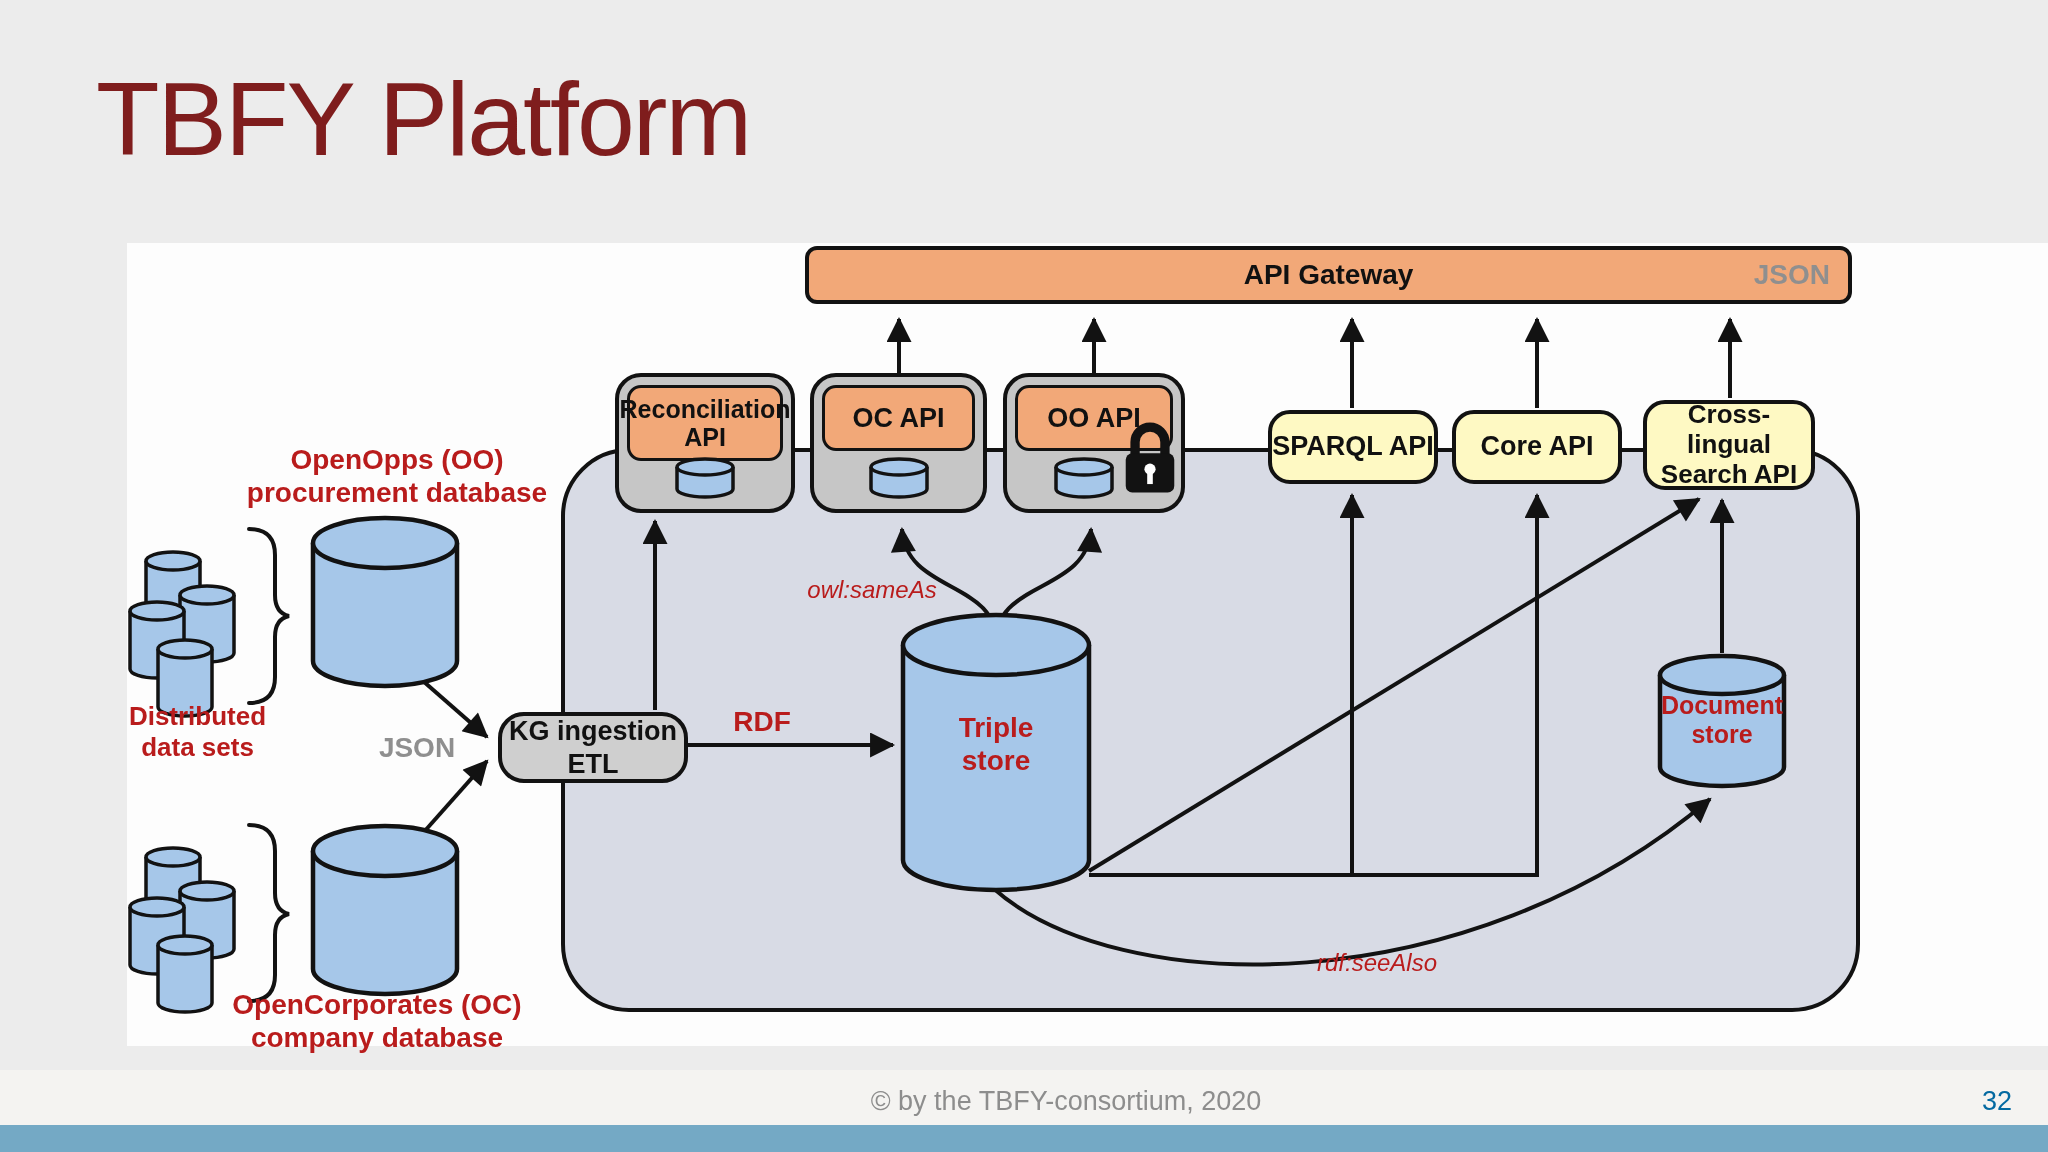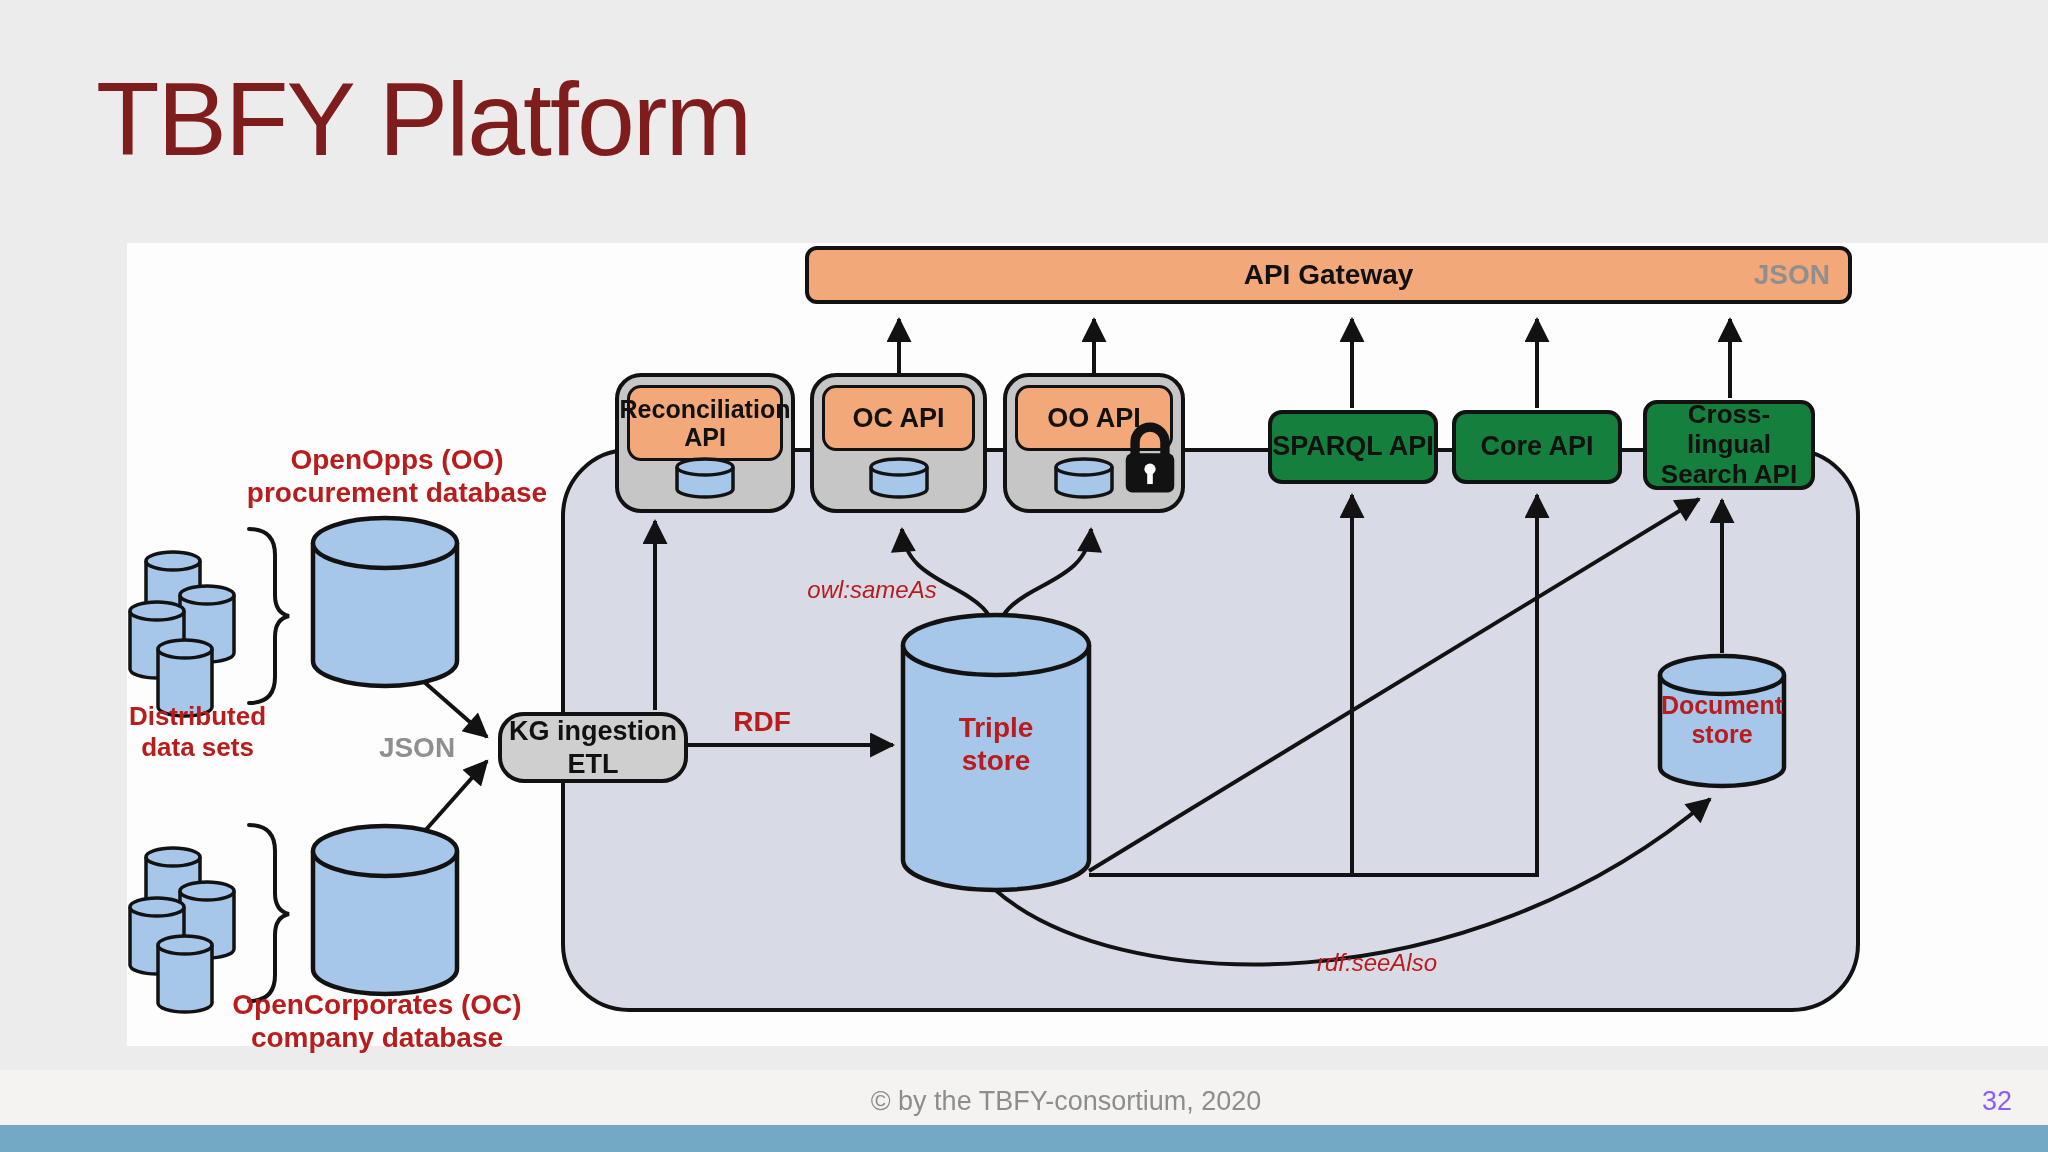--- a/index.html
+++ b/index.html
@@ -14,34 +14,34 @@
        white-space:pre-line;}
   .gateway{background:#F2A878;border-radius:12px;font-size:28px;}
   .json-tag{position:absolute;right:18px;top:50%;transform:translateY(-50%);
             color:#8F8F8F;font-size:28px;font-weight:bold;}
   .apibox-outer{background:#C6C6C6;border-radius:26px;}
   .apibox-inner{position:absolute;left:8px;right:8px;top:8px;box-sizing:border-box;
                 border:3px solid #121212;background:#F2A878;border-radius:14px;display:flex;
                 align-items:center;justify-content:center;text-align:center;font-weight:bold;
                 font-size:25px;line-height:1.12;white-space:pre-line;}
   .cyl-icon{position:absolute;bottom:8px;left:50%;transform:translateX(-50%);}
-  .orangebox{background:#15803d;border-radius:14px;font-size:27px;line-height:1.15;}
+  .orangebox{background:#fef9c3;border-radius:22px;font-size:27px;line-height:1.15;}
   .kgbox{background:#CFCFCF;border-radius:26px;font-size:27px;line-height:1.2;}
   .lbl{position:absolute;text-align:center;white-space:pre-line;color:#b91c1c;}
   .b28{font-weight:bold;font-size:28px;line-height:1.18;}
   .b26{font-weight:bold;font-size:26px;line-height:1.18;}
   .b25{font-weight:bold;font-size:25px;line-height:1.15;}
   .ital{font-style:italic;font-size:24px;}
   .gray{color:#8F8F8F;}
   .padlock{position:absolute;right:3px;top:40px;}
   .footer-strip{position:absolute;left:0;top:1070px;width:2048px;height:55px;background:#F4F3F1;}
   .bottom-bar{position:absolute;left:0;top:1125px;width:2048px;height:27px;background:#74A9C5;}
   .footer-copy{position:absolute;left:0;right:0;top:1086px;text-align:center;color:#8D8D8D;
                font-size:27px;transform:translateX(42px);}
-  .page-num{position:absolute;right:36px;top:1086px;color:#8b5cf6;font-size:27px;}
+  .page-num{position:absolute;right:36px;top:1086px;color:#0369a1;font-size:27px;}
 </style>
 </head>
 <body>
 
 <div class="slide">
 
   <div class="page-title">TBFY Platform</div>
 
   <div class="panel">
 

